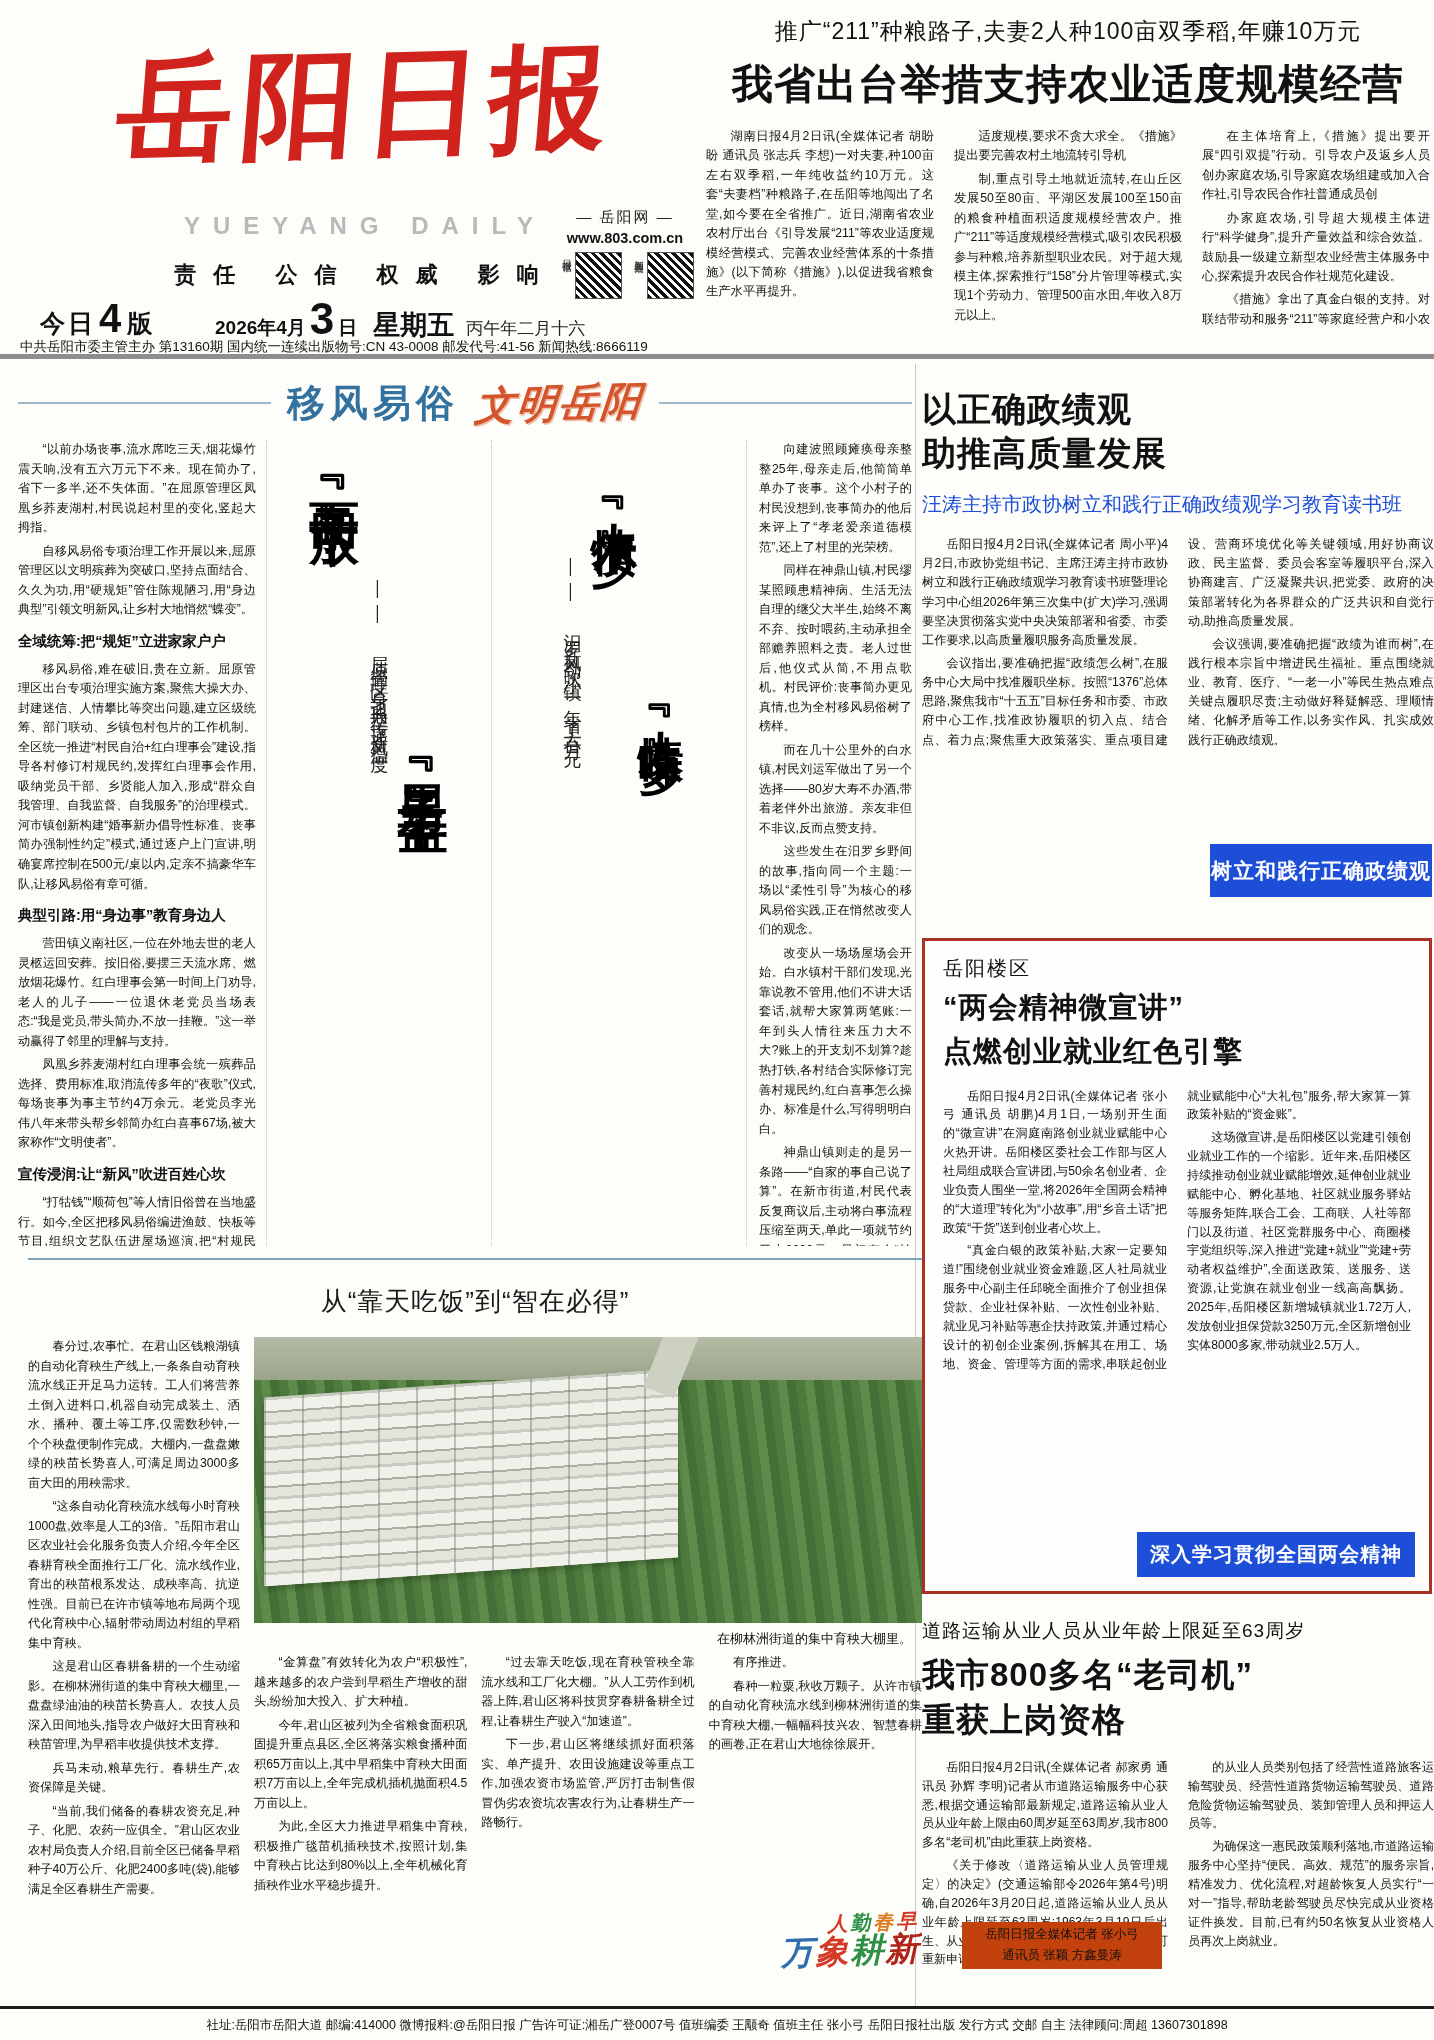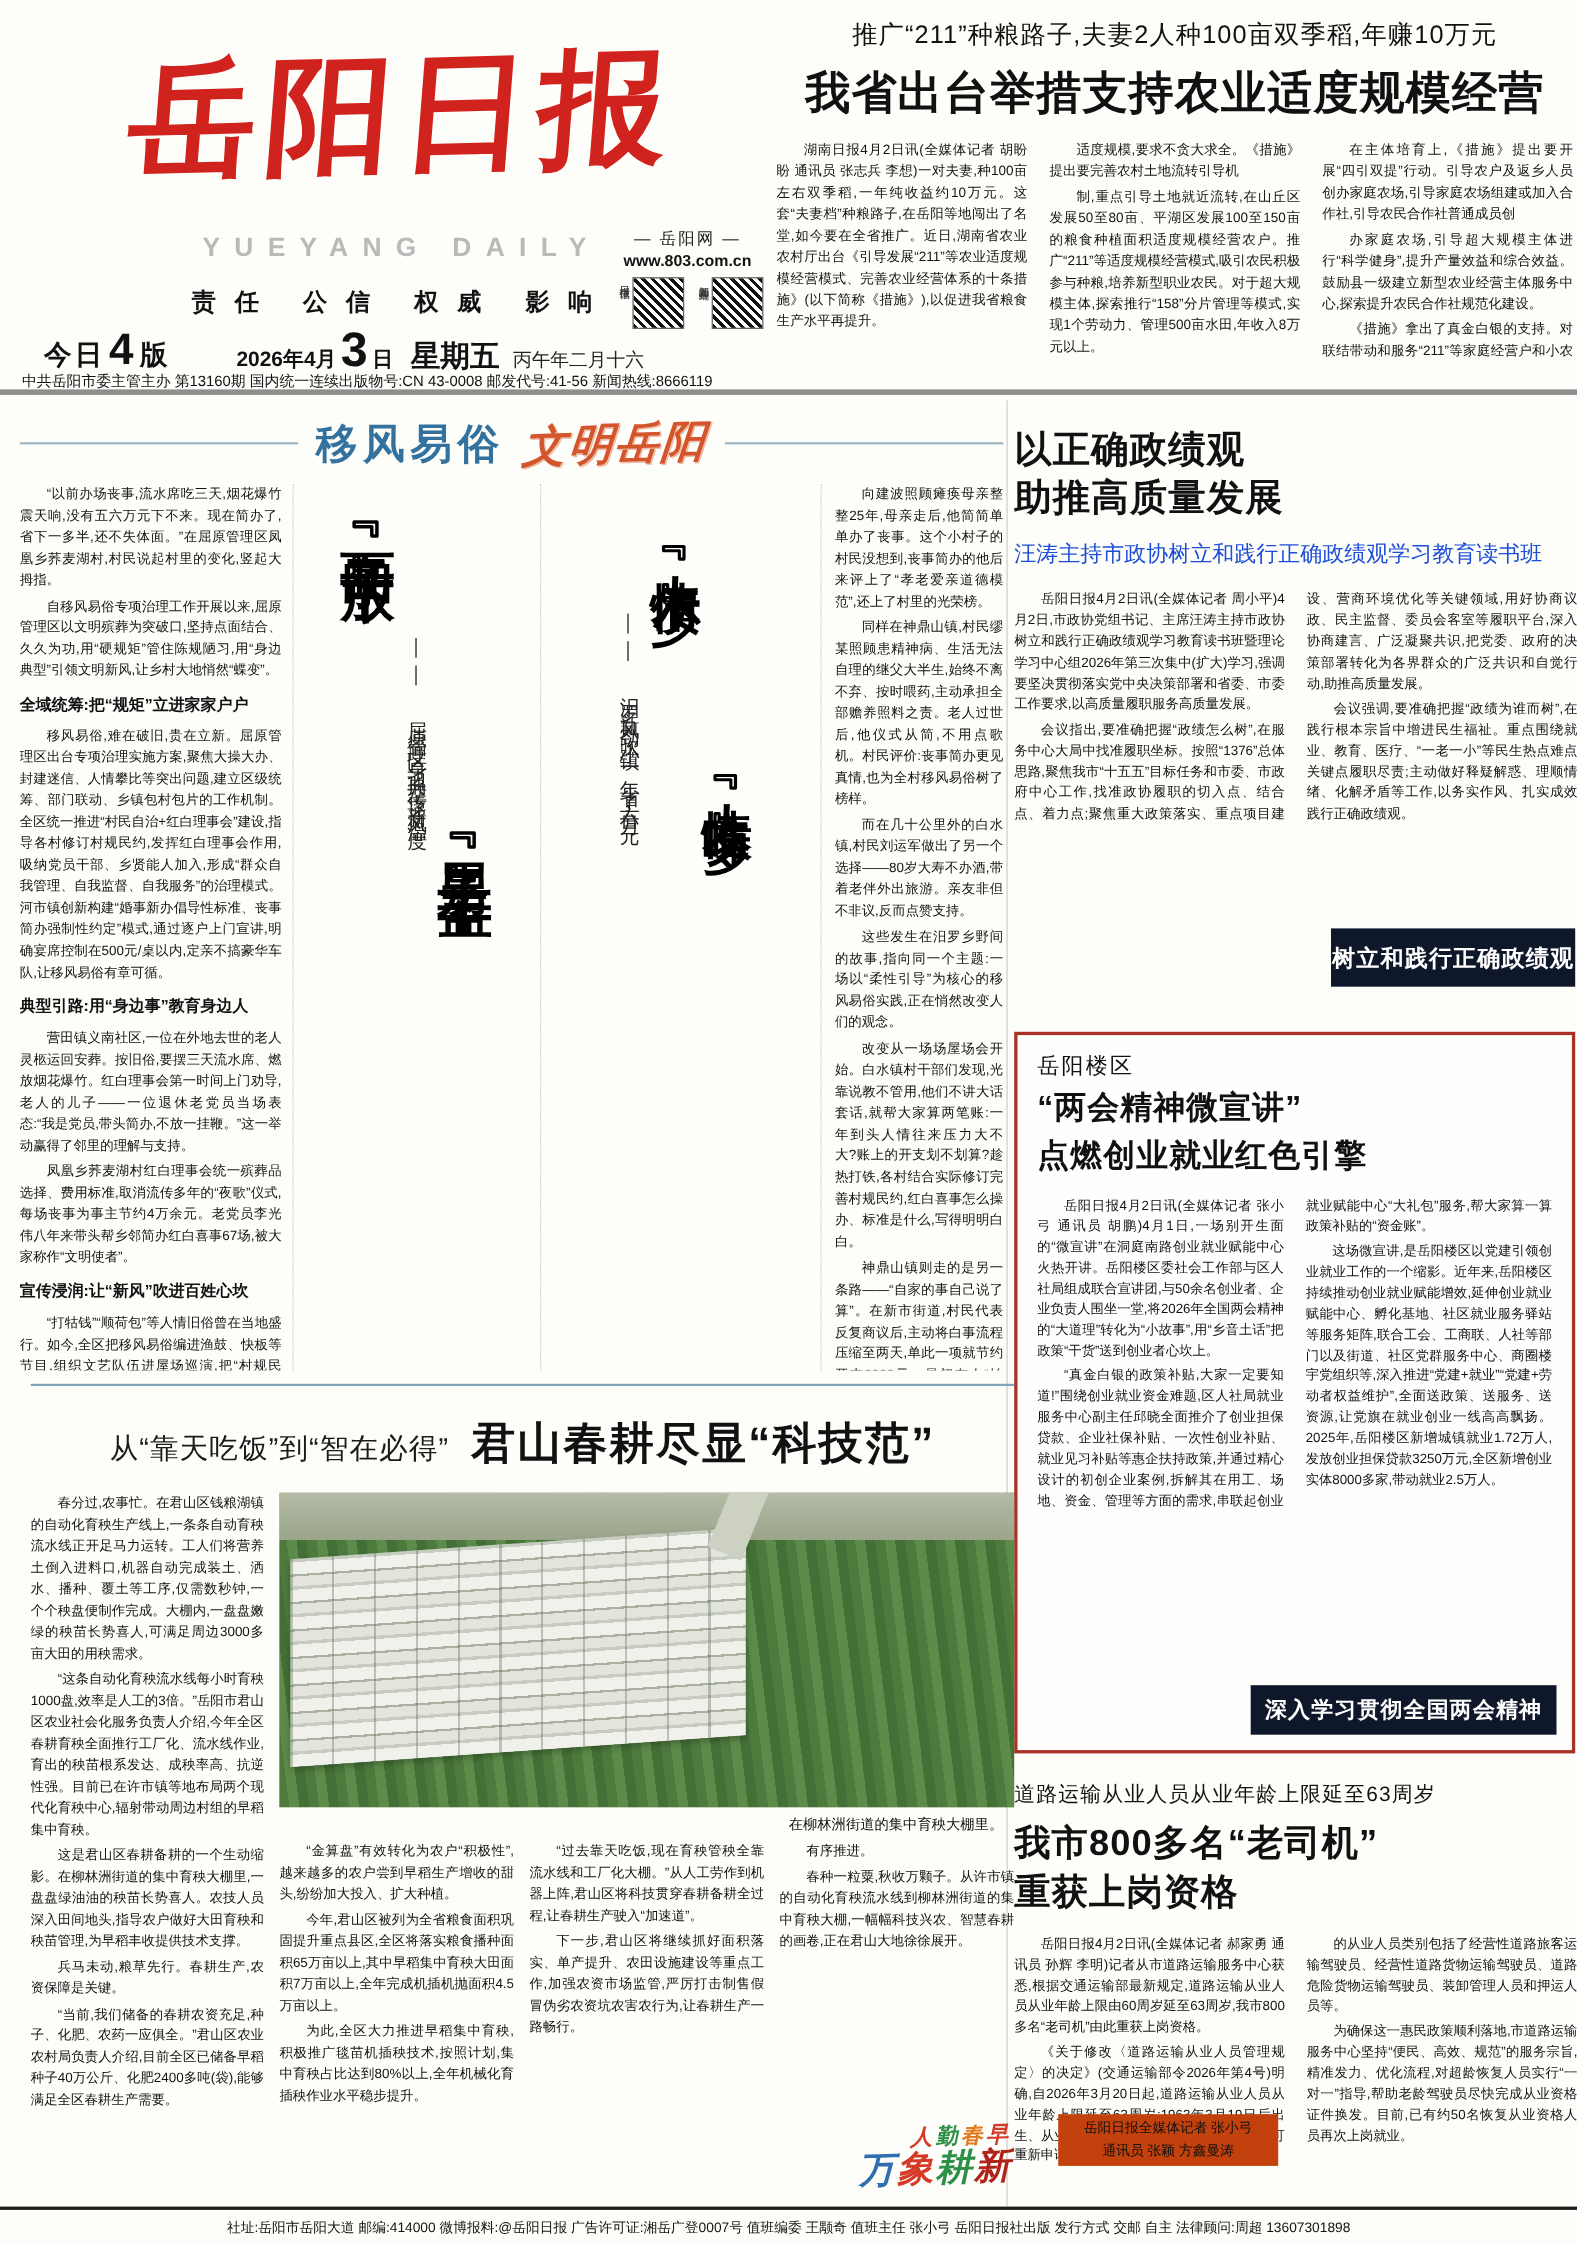--- a/index.html
+++ b/index.html
@@ -63,21 +63,21 @@
   .fcol-mid{flex:1;border-left:1px dotted #b4c3cd;padding-left:12px;font-size:12.2px;line-height:1.6;
             text-align:justify;overflow:hidden;}
 
   
   #rail{position:absolute;left:922px;top:366px;width:512px;height:1642px;}
   #story-a{position:absolute;left:0;top:22px;width:512px;}
   .a-h{font-size:34px;font-weight:900;line-height:1.28;letter-spacing:1px;}
   .a-sub{font-size:20px;color:#1d4ed8;line-height:1.5;margin:14px 0 16px;}
   .a-body{column-count:2;column-gap:20px;font-size:12.2px;line-height:1.57;text-align:justify;
           height:300px;overflow:hidden;}
-  .badge{background:#0f172a;color:#fff;font-weight:900;display:flex;align-items:center;justify-content:center;}
+  .badge{background:#1d4ed8;color:#fff;font-weight:900;display:flex;align-items:center;justify-content:center;}
   #badge-a{position:absolute;right:2px;top:478px;width:222px;height:53px;font-size:21px;letter-spacing:1px;}
   #story-b{position:absolute;left:0;top:572px;width:468px;height:620px;border:3px solid #a93226;
            padding:14px 18px 16px;background:#fffefd;}
   .b-kick{font-size:20px;letter-spacing:2px;}
   .b-h{font-size:29px;font-weight:900;line-height:1.32;margin:6px 0 16px;letter-spacing:1px;}
   .b-body{column-count:2;column-gap:20px;font-size:12.1px;line-height:1.56;text-align:justify;
           height:452px;overflow:hidden;}
   #badge-b{position:absolute;right:14px;bottom:14px;padding:9px 13px;font-size:20px;letter-spacing:1px;}
   #story-c{position:absolute;left:0;top:1252px;width:512px;}
   .c-kick{font-size:19px;letter-spacing:1px;margin-bottom:10px;}
@@ -256,21 +256,20 @@
   <div id="credit">
     <div>岳阳日报全媒体记者 张小弓</div>
     <div>通讯员 张颖 方鑫曼涛</div>
   </div>
 
 </div>
 
 <div id="bottom-left">
   <div class="sp-head">
     <span class="sp-kick">从“靠天吃饭”到“智在必得”</span>
-    <span class="sp-h">君山春耕尽显“科技范”</span>
   </div>
   <div class="sp-grid">
 
     <div class="sp-c1">
       <p>春分过,农事忙。在君山区钱粮湖镇的自动化育秧生产线上,一条条自动育秧流水线正开足马力运转。工人们将营养土倒入进料口,机器自动完成装土、洒水、播种、覆土等工序,仅需数秒钟,一个个秧盘便制作完成。大棚内,一盘盘嫩绿的秧苗长势喜人,可满足周边3000多亩大田的用秧需求。</p>
       <p>“这条自动化育秧流水线每小时育秧1000盘,效率是人工的3倍。”岳阳市君山区农业社会化服务负责人介绍,今年全区春耕育秧全面推行工厂化、流水线作业,育出的秧苗根系发达、成秧率高、抗逆性强。目前已在许市镇等地布局两个现代化育秧中心,辐射带动周边村组的早稻集中育秧。</p>
       <p>这是君山区春耕备耕的一个生动缩影。在柳林洲街道的集中育秧大棚里,一盘盘绿油油的秧苗长势喜人。农技人员深入田间地头,指导农户做好大田育秧和秧苗管理,为早稻丰收提供技术支撑。</p>
       <p>兵马未动,粮草先行。春耕生产,农资保障是关键。</p>
       <p>“当前,我们储备的春耕农资充足,种子、化肥、农药一应俱全。”君山区农业农村局负责人介绍,目前全区已储备早稻种子40万公斤、化肥2400多吨(袋),能够满足全区春耕生产需要。</p>
     </div>

